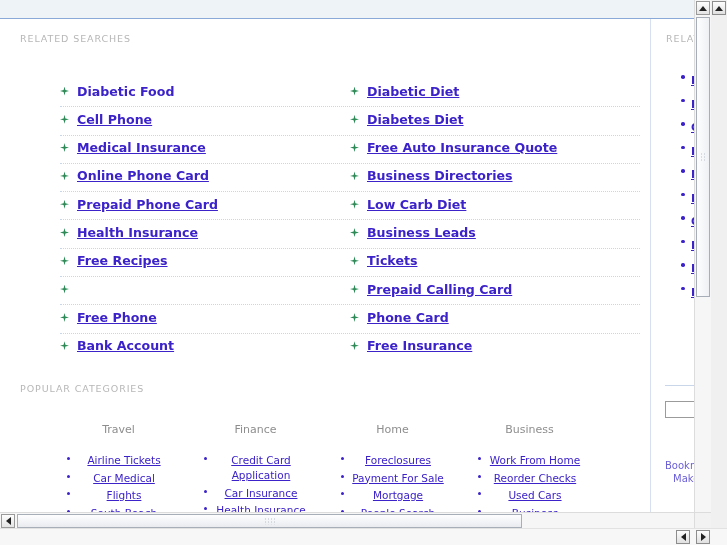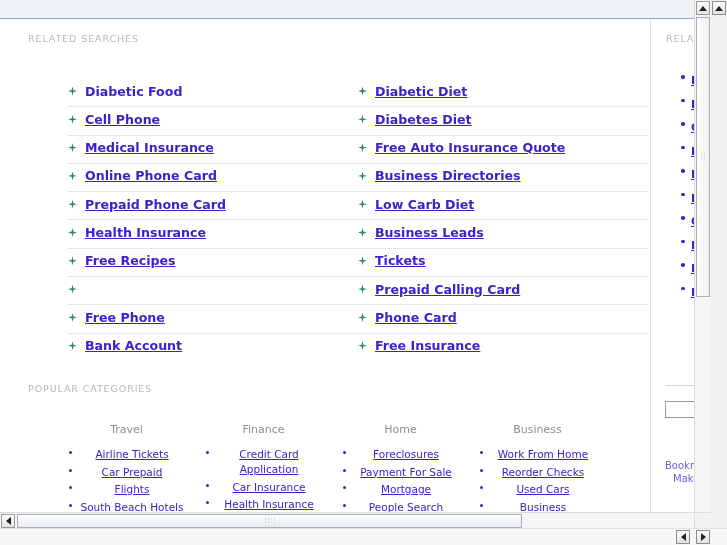--- a/index.html
+++ b/index.html
@@ -8,21 +8,21 @@
     background:#ffffff;
     font-family:"DejaVu Sans","Liberation Sans",sans-serif;
     -webkit-font-smoothing:none;
   }
   .viewport{position:absolute;left:0;top:0;width:711px;height:529px;overflow:hidden;background:#fff;}
 
   
   .topbar{position:absolute;left:0;top:0;width:711px;height:18px;background:#eef3f8;border-bottom:1px solid #8ba9d8;}
 
   
-  .content{position:absolute;left:8px;top:19px;width:650px;height:510px;background:#fff;}
+  .content{position:absolute;left:0;top:19px;width:650px;height:510px;background:#fff;}
   .divider-v{position:absolute;left:650px;top:19px;width:1px;height:510px;background:#d6e0f0;}
 
   .section-label{
     position:absolute;
     font-size:9.5px;letter-spacing:.9px;color:#b7b7b7;
     font-family:"DejaVu Sans","Liberation Sans",sans-serif;
     white-space:nowrap;
   }
 
   
@@ -44,21 +44,21 @@
   }
   .rs-link.nounderline{text-decoration:none;}
 
   
   .pc-wrap{position:absolute;left:50px;top:404px;width:600px;display:flex;text-align:center;}
   .pc-col{width:137px;}
   .pc-head{
     font-size:11px;color:#8e8e8e;margin-bottom:4px;
     font-family:"DejaVu Sans","Liberation Sans",sans-serif;
   }
-  .pc-list{list-style:none;margin:10px;padding:0;}
+  .pc-list{list-style:none;margin:16px;padding:0;}
   .pc-list li{position:relative;padding-left:11px;margin-bottom:2.5px;line-height:13px;}
   .pc-list li::before{
     content:"";position:absolute;left:1px;top:5px;width:3px;height:3px;
     background:#3b22c9;border-radius:50%;
   }
   .pc-link{
     font-size:10.5px;color:#3b22c9;text-decoration:underline;cursor:pointer;
     font-family:"DejaVu Sans","Liberation Sans",sans-serif;
   }
 
@@ -235,21 +235,21 @@
         </div>
       </div>
 
     <div class="section-label" style="left:20px;top:364px;">POPULAR CATEGORIES</div>
 
     <div class="pc-wrap" id="pc-wrap">
         <div class="pc-col">
           <div class="pc-head">Travel</div>
           <ul class="pc-list">
             <li><span class="pc-link">Airline Tickets</span></li>
-            <li><span class="pc-link">Car Prepaid</span></li>
+            <li><span class="pc-link">Car Medical</span></li>
             <li><span class="pc-link">Flights</span></li>
             <li><span class="pc-link">South Beach Hotels</span></li>
           </ul>
         </div>
         <div class="pc-col">
           <div class="pc-head">Finance</div>
           <ul class="pc-list">
             <li><span class="pc-link">Credit Card Application</span></li>
             <li><span class="pc-link">Car Insurance</span></li>
             <li><span class="pc-link">Health Insurance</span></li>

